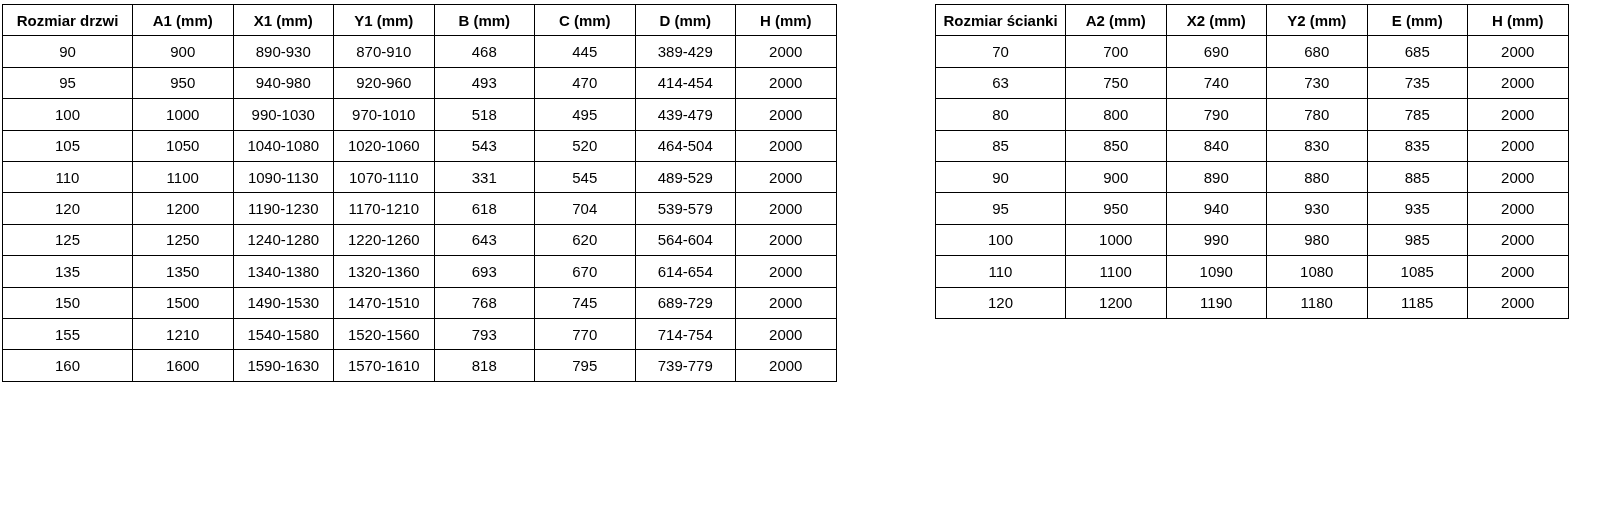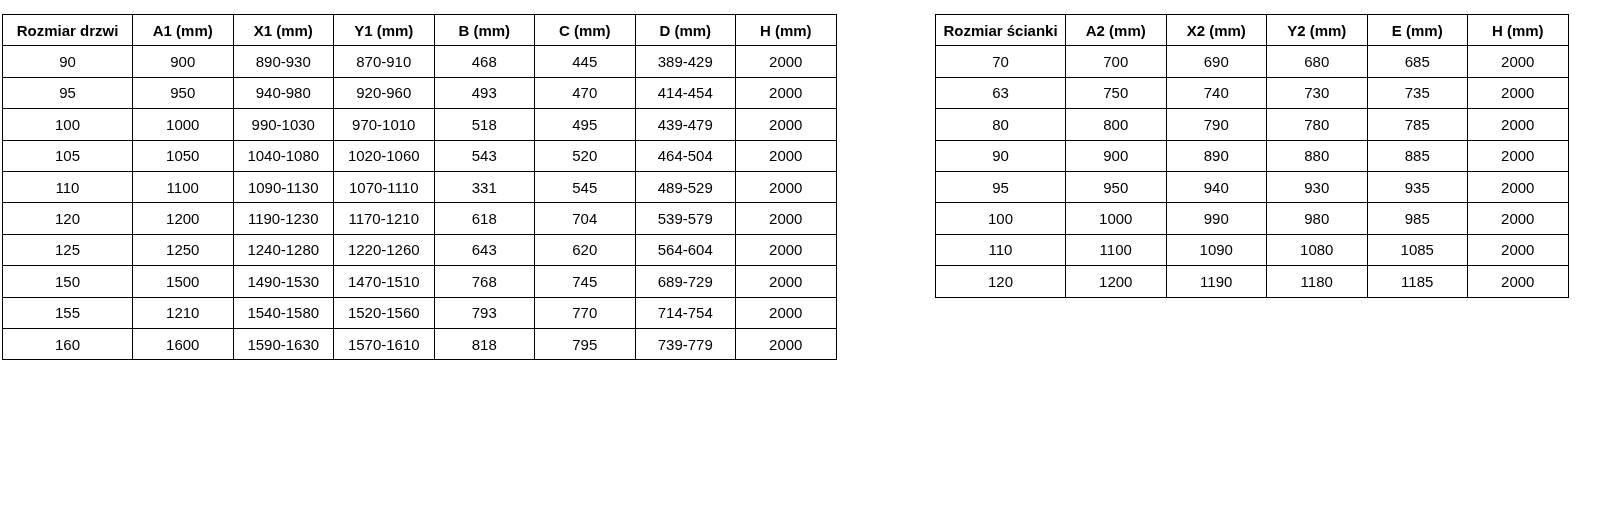--- a/index.html
+++ b/index.html
@@ -13,21 +13,21 @@
   .page {
     position: relative;
     width: 1600px;
     height: 514px;
     background: #ffffff;
   }
   table.tbl {
     border-collapse: collapse;
     table-layout: fixed;
     position: absolute;
-    top: 14px;
+    top: 4px;
     background: #ffffff;
   }
   table.tbl-left  { left: 2px; }
   table.tbl-right { left: 935px; }
   table.tbl th, table.tbl td {
     border: 1px solid #000000;
     text-align: center;
     vertical-align: middle;
     font-size: 15px;
     color: #000000;
@@ -137,20 +137,30 @@
           <td>125</td>
           <td>1250</td>
           <td>1240-1280</td>
           <td>1220-1260</td>
           <td>643</td>
           <td>620</td>
           <td>564-604</td>
           <td>2000</td>
         </tr>
         <tr>
+          <td>135</td>
+          <td>1350</td>
+          <td>1340-1380</td>
+          <td>1320-1360</td>
+          <td>693</td>
+          <td>670</td>
+          <td>614-654</td>
+          <td>2000</td>
+        </tr>
+        <tr>
           <td>150</td>
           <td>1500</td>
           <td>1490-1530</td>
           <td>1470-1510</td>
           <td>768</td>
           <td>745</td>
           <td>689-729</td>
           <td>2000</td>
         </tr>
         <tr>
@@ -213,20 +223,28 @@
         </tr>
         <tr>
           <td>80</td>
           <td>800</td>
           <td>790</td>
           <td>780</td>
           <td>785</td>
           <td>2000</td>
         </tr>
         <tr>
+          <td>85</td>
+          <td>850</td>
+          <td>840</td>
+          <td>830</td>
+          <td>835</td>
+          <td>2000</td>
+        </tr>
+        <tr>
           <td>90</td>
           <td>900</td>
           <td>890</td>
           <td>880</td>
           <td>885</td>
           <td>2000</td>
         </tr>
         <tr>
           <td>95</td>
           <td>950</td>

